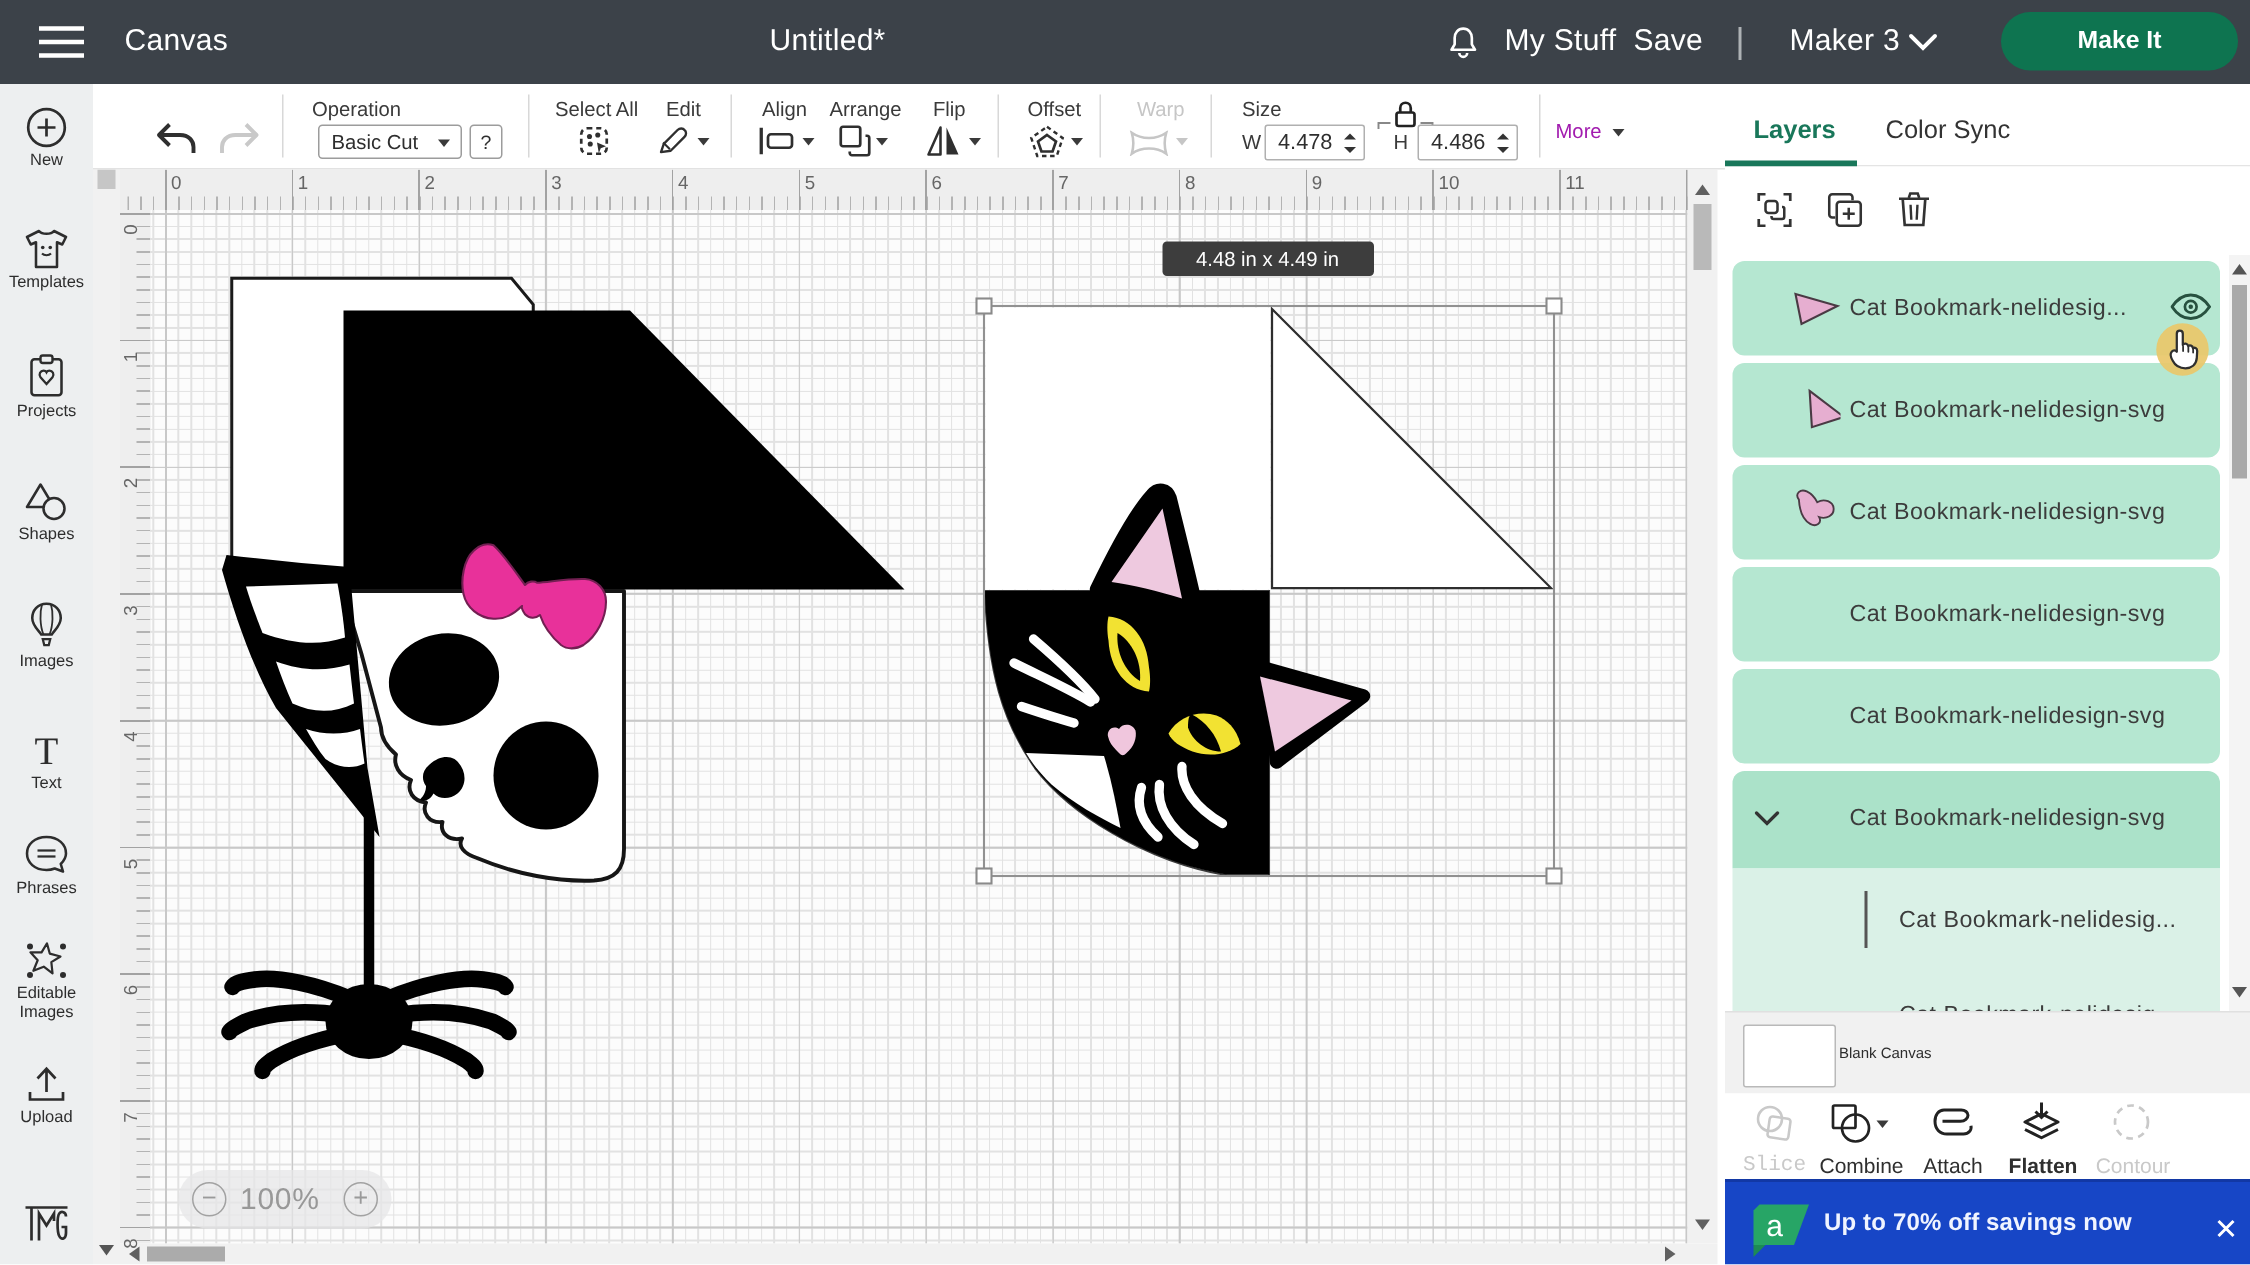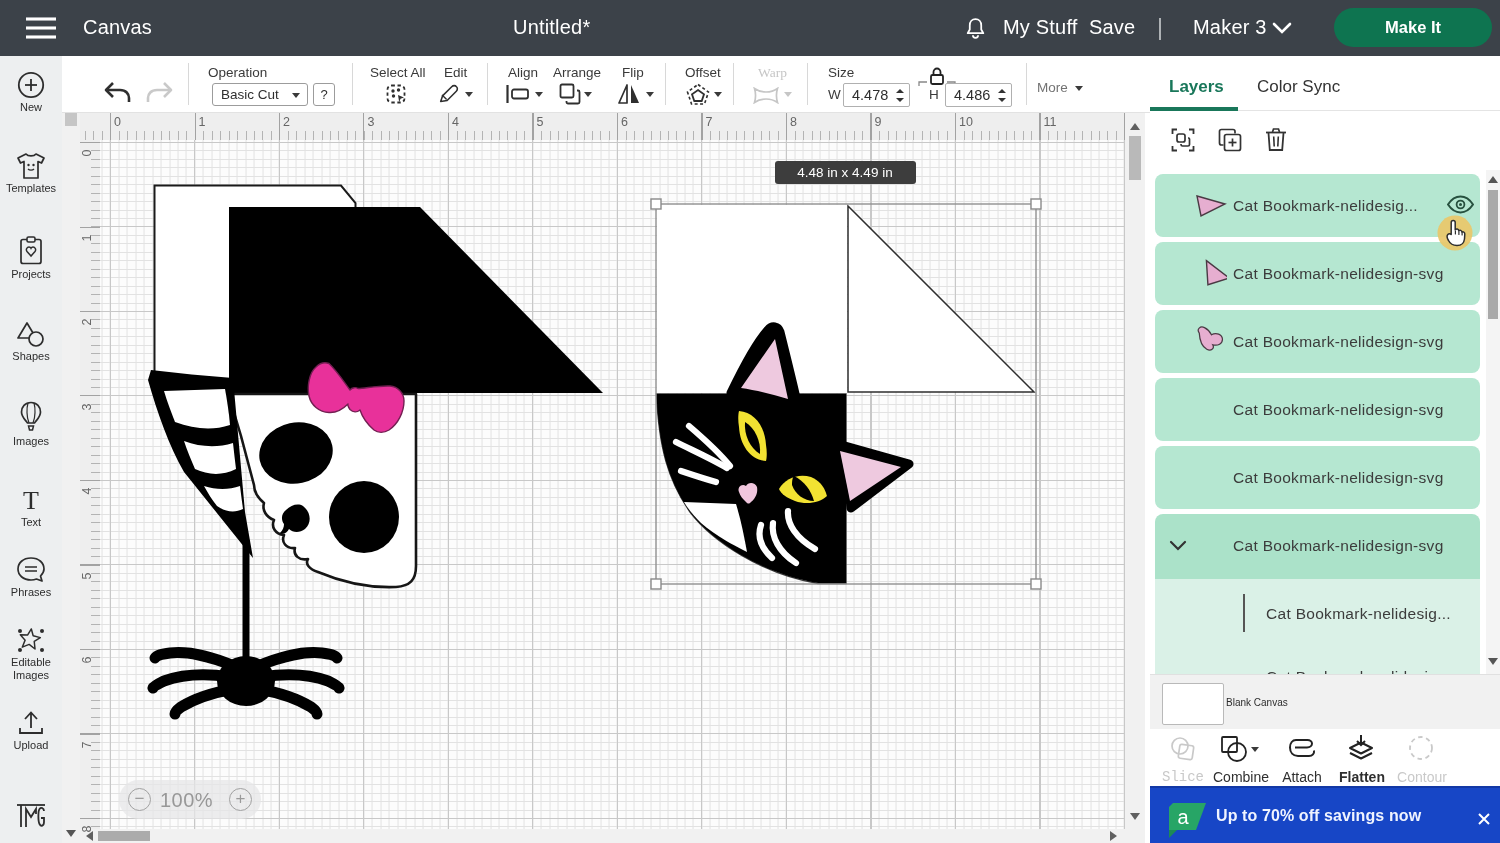--- a/index.html
+++ b/index.html
@@ -294,21 +294,21 @@
     </svg>
     <span class="caret abs" style="left:584px;top:36px;"></span>
     <div class="tdiv" style="left:603px;"></div>
     <div class="tlabel" style="left:623px;">Offset</div>
     <svg class="abs" style="left:624px;top:27px;" width="24" height="24" viewBox="0 0 24 24">
       <path d="M12 1.5 L22.5 9 L18.5 21 L5.5 21 L1.5 9 Z" fill="none" stroke="#2f2f2f" stroke-width="1.6" stroke-dasharray="3 2.4"></path>
       <path d="M12 7 L18 11.3 L15.7 18 L8.3 18 L6 11.3 Z" fill="none" stroke="#2f2f2f" stroke-width="1.8"></path>
     </svg>
     <span class="caret abs" style="left:652px;top:36px;"></span>
     <div class="tdiv" style="left:671px;"></div>
-    <div class="tlabel" style="left:696px;color:#c6c6c6;font-family:Liberation Serif, serif;">Warp</div>
+    <div class="tlabel" style="left:696px;color:#c6c6c6;">Warp</div>
     <svg class="abs" style="left:691px;top:31px;" width="26" height="17" viewBox="0 0 26 17">
       <path d="M1.5 1.5 C5 4 9 5 13 5 C17 5 21 4 24.5 1.5 C23 6.5 23 10.5 24.5 15.5 C21 13 17 12 13 12 C9 12 5 13 1.5 15.5 C3 10.5 3 6.5 1.5 1.5 Z" fill="none" stroke="#c6c6c6" stroke-width="1.7"></path>
     </svg>
     <span class="caret gray abs" style="left:722px;top:36px;"></span>
     <div class="tdiv" style="left:745px;"></div>
     <div class="tlabel" style="left:766px;">Size</div>
     <div class="abs" style="left:766px;top:31px;font-size:13.5px;color:#3a3a3a;">W</div>
     <div class="num-input" style="left:781px;width:67px;padding-left:39px;">
       <span style="position:absolute;left:8px;top:3px;">4.478</span>
       <svg style="position:absolute;right:4px;top:4px;" width="10" height="15" viewBox="0 0 10 15">
@@ -324,21 +324,21 @@
     </svg>
     <div class="abs" style="left:867px;top:31px;font-size:13.5px;color:#3a3a3a;">H</div>
     <div class="num-input" style="left:883px;width:67px;">
       <span style="position:absolute;left:8px;top:3px;">4.486</span>
       <svg style="position:absolute;right:4px;top:4px;" width="10" height="15" viewBox="0 0 10 15">
           <path d="M1 5 L5 1 L9 5 Z" fill="#333"></path>
           <path d="M1 10 L5 14 L9 10 Z" fill="#333"></path>
         </svg>
     </div>
     <div class="tdiv" style="left:964px;"></div>
-    <div class="abs" style="left:975px;top:24px;font-size:13.5px;color:#737373;">More <span class="caret" style="margin-left:3px;"></span></div>
+    <div class="abs" style="left:975px;top:24px;font-size:13.5px;color:#a21caf;">More <span class="caret" style="margin-left:3px;"></span></div>
   </div>
 
   <div id="sidebar" class="abs">
     <div class="sbitem" style="top:15px;">
       <svg width="28" height="28" viewBox="0 0 28 28">
           <circle cx="14" cy="14" r="12.2" fill="none" stroke="#2d2d2d" stroke-width="1.8"></circle>
           <line x1="14" y1="8" x2="14" y2="20" stroke="#2d2d2d" stroke-width="1.8"></line>
           <line x1="8" y1="14" x2="20" y2="14" stroke="#2d2d2d" stroke-width="1.8"></line>
         </svg>
       New

